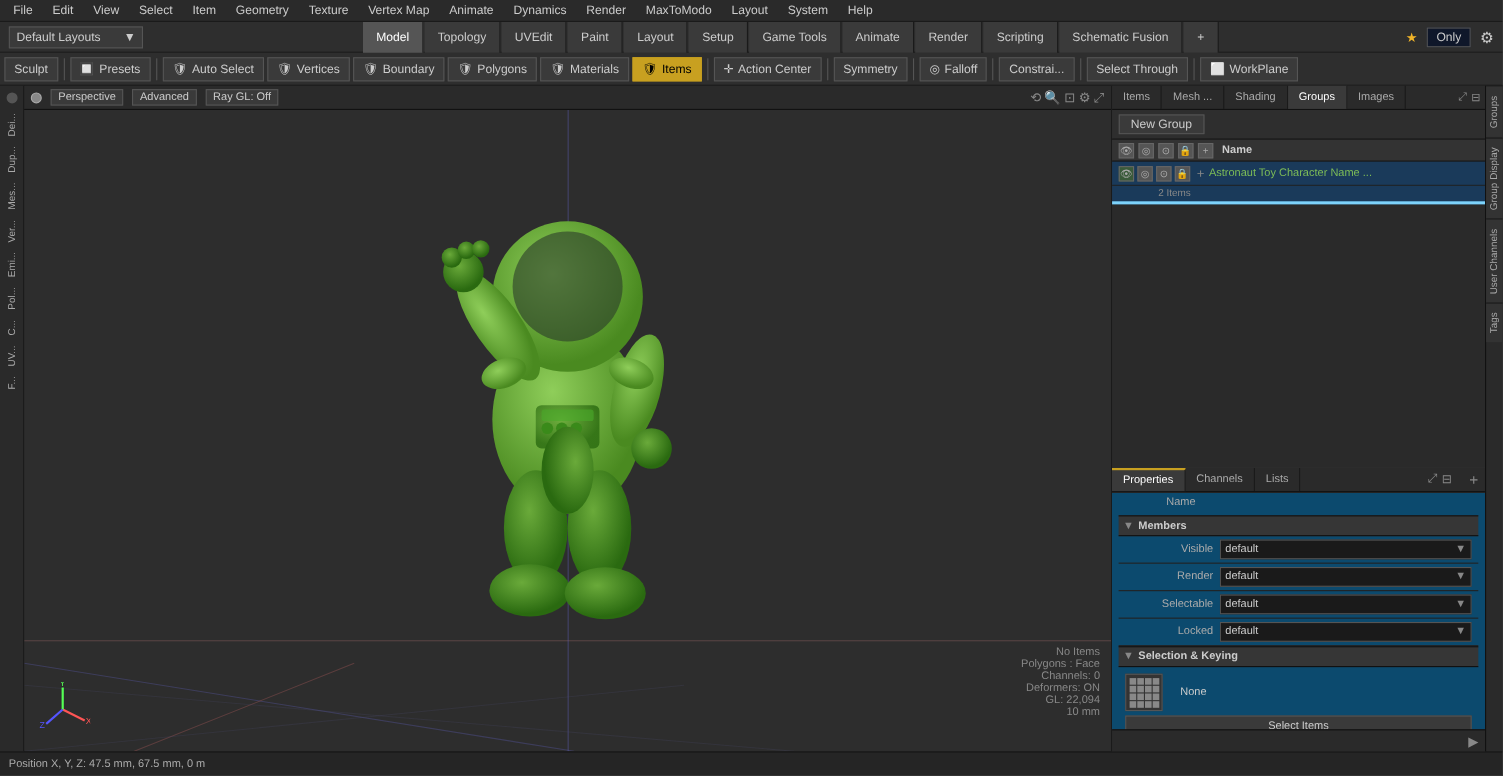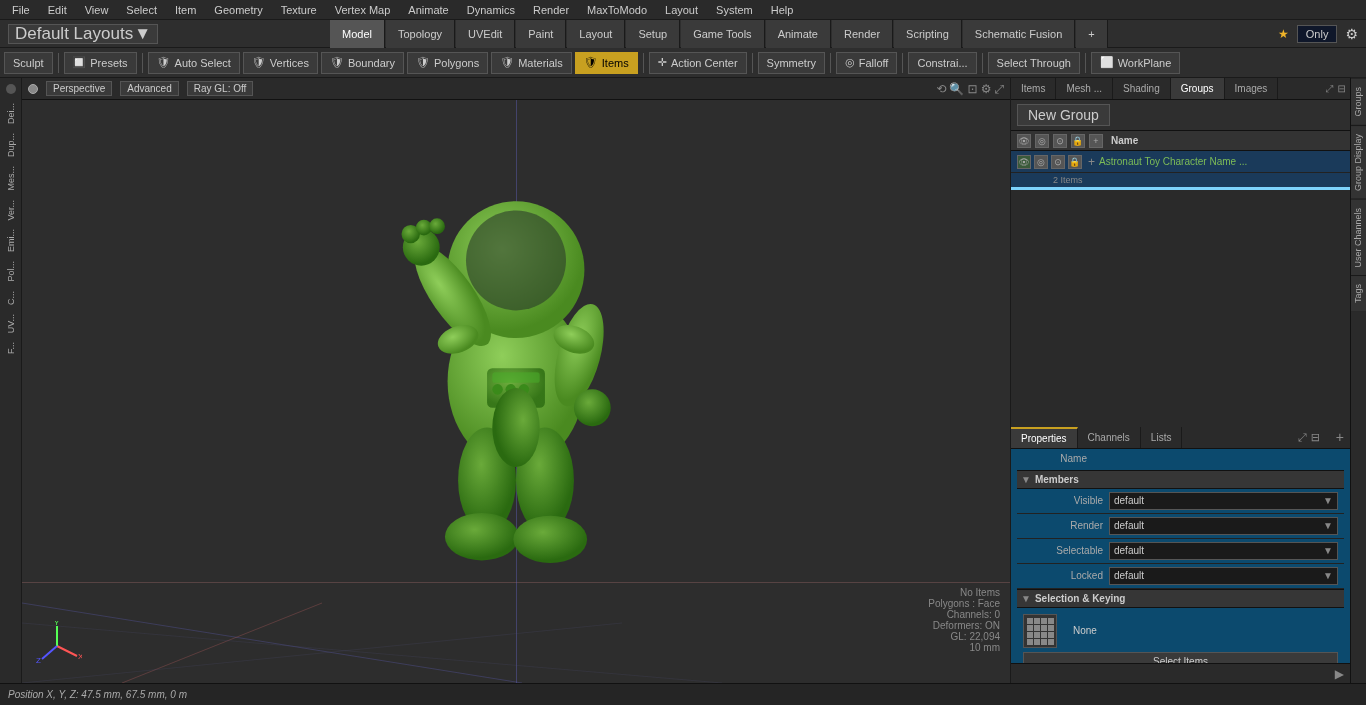--- a/index.html
+++ b/index.html
@@ -5,21 +5,21 @@
     * { box-sizing: border-box; margin: 0; padding: 0; }
     body { background: #3a3a3a; color: #ccc; font-family: Arial, sans-serif; font-size: 11px; width: 1366px; height: 705px; overflow: hidden; }
 
     
     #menu-bar { background: #2a2a2a; height: 20px; display: flex; align-items: center; gap: 2px; padding: 0 4px; border-bottom: 1px solid #1a1a1a; }
     .menu-item { color: #ccc; padding: 2px 8px; cursor: pointer; font-size: 11px; }
 
     
     #layout-bar { background: #2e2e2e; height: 28px; display: flex; align-items: center; border-bottom: 1px solid #1a1a1a; }
     #layout-left { display: flex; align-items: center; padding: 0 8px; gap: 4px; width: 330px; }
-    .layout-dropdown { background: #3a3a3a; color: #ccc; border: 1px solid #555; padding: 2px 6px; font-size: 17px; height: 20px; display: flex; align-items: center; gap: 1px; cursor: pointer; }
+    .layout-dropdown { background: #3a3a3a; color: #ccc; border: 1px solid #555; padding: 2px 6px; font-size: 11px; height: 20px; display: flex; align-items: center; gap: 21px; cursor: pointer; }
     #layout-tabs { display: flex; align-items: stretch; flex: 1; gap: 1px; }
     .layout-tab { background: #3a3a3a; color: #ccc; padding: 0 12px; font-size: 11px; display: flex; align-items: center; cursor: pointer; border-right: 1px solid #1a1a1a; height: 28px; }
     .layout-tab.active { background: #555; color: #fff; }
     #layout-right { display: flex; align-items: center; padding: 0 8px; gap: 8px; }
     .layout-star { color: #f0b429; font-size: 12px; }
     .layout-only { background: #0f172a; border: 1px solid #555; color: #ccc; padding: 2px 8px; font-size: 11px; }
     .layout-gear { color: #ccc; cursor: pointer; font-size: 14px; }
 
     
     #tool-bar { background: #2e2e2e; height: 30px; display: flex; align-items: center; border-bottom: 1px solid #1a1a1a; padding: 0 4px; gap: 3px; }
@@ -47,21 +47,21 @@
     
     #right-panel { width: 340px; background: #2e2e2e; border-left: 1px solid #1a1a1a; display: flex; flex-direction: column; }
 
     
     #right-panel-tabs { display: flex; background: #2a2a2a; border-bottom: 1px solid #111; height: 22px; }
     .rp-tab { color: #aaa; padding: 0 10px; font-size: 10px; display: flex; align-items: center; cursor: pointer; border-right: 1px solid #1a1a1a; }
     .rp-tab.active { background: #3a3a3a; color: #fff; }
 
     
     #new-group-bar { padding: 4px 6px; background: #2e2e2e; border-bottom: 1px solid #111; }
-    .new-group-btn { background: #3a3a3a; color: #ccc; border: 1px solid #555; padding: 2px 10px; font-size: 14px; cursor: pointer; }
+    .new-group-btn { background: #3a3a3a; color: #ccc; border: 1px solid #555; padding: 2px 10px; font-size: 11px; cursor: pointer; }
 
     
     #groups-list-header { display: flex; align-items: center; padding: 2px 6px; background: #333; border-bottom: 1px solid #111; height: 20px; }
     .groups-header-icons { display: flex; gap: 4px; }
     .gh-icon { width: 14px; height: 14px; background: #555; border: 1px solid #666; cursor: pointer; display: flex; align-items: center; justify-content: center; font-size: 9px; color: #aaa; }
     .groups-name-col { margin-left: 8px; color: #ccc; font-size: 10px; font-weight: bold; }
 
     
     .group-item { display: flex; align-items: center; padding: 2px 6px; background: #2a2a2a; border-bottom: 1px solid #222; height: 22px; cursor: pointer; }
     .group-item.selected { background: #1a3a5a; }
@@ -104,21 +104,21 @@
     .sel-btn { background: #3a3a3a; border: 1px solid #555; color: #ccc; padding: 3px 10px; font-size: 10px; cursor: pointer; width: 100%; text-align: center; }
 
     
     #right-bottom-arrow { height: 20px; background: #2a2a2a; border-top: 1px solid #111; display: flex; align-items: center; justify-content: flex-end; padding-right: 6px; }
 
     
     #side-tabs { width: 16px; background: #2a2a2a; border-left: 1px solid #111; display: flex; flex-direction: column; }
     .side-tab { writing-mode: vertical-rl; text-orientation: mixed; transform: rotate(180deg); color: #aaa; font-size: 9px; padding: 8px 2px; cursor: pointer; border-bottom: 1px solid #1a1a1a; white-space: nowrap; background: #333; }
 
     
-    #bottom-bar { height: 22px; background: #252525; border-top: 1px solid #111; display: flex; align-items: center; padding: 0 8px; gap: 8px; font-style: italic; }
+    #bottom-bar { height: 22px; background: #252525; border-top: 1px solid #111; display: flex; align-items: center; padding: 0 8px; gap: 8px; }
     .bottom-pos { color: #aaa; font-size: 10px; }
 
     
     #viewport-stats { position: absolute; bottom: 30px; right: 10px; text-align: right; }
     .vp-stat { color: #888; font-size: 10px; margin-left: 36px; }
     .vp-stat.no-items { color: #888; }
 
     
     #xyz-indicator { position: absolute; bottom: 10px; left: 10px; }
   </style>

